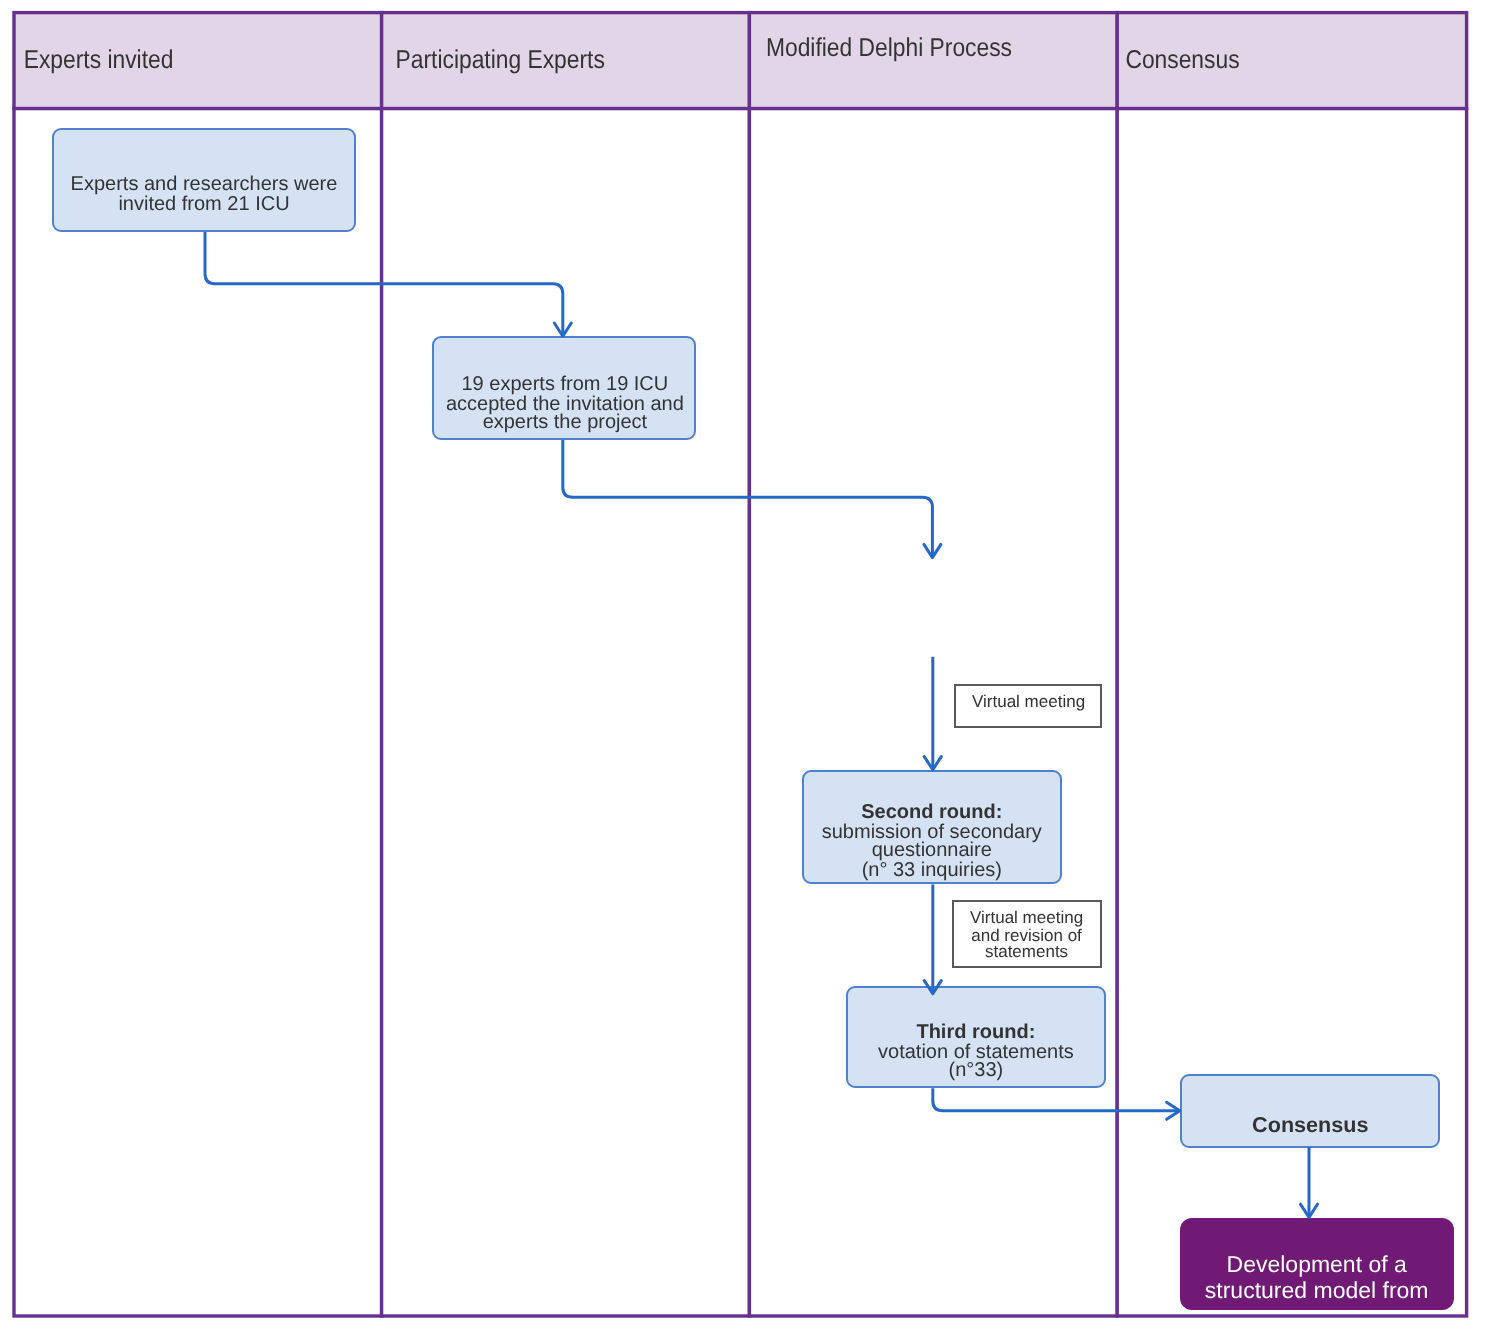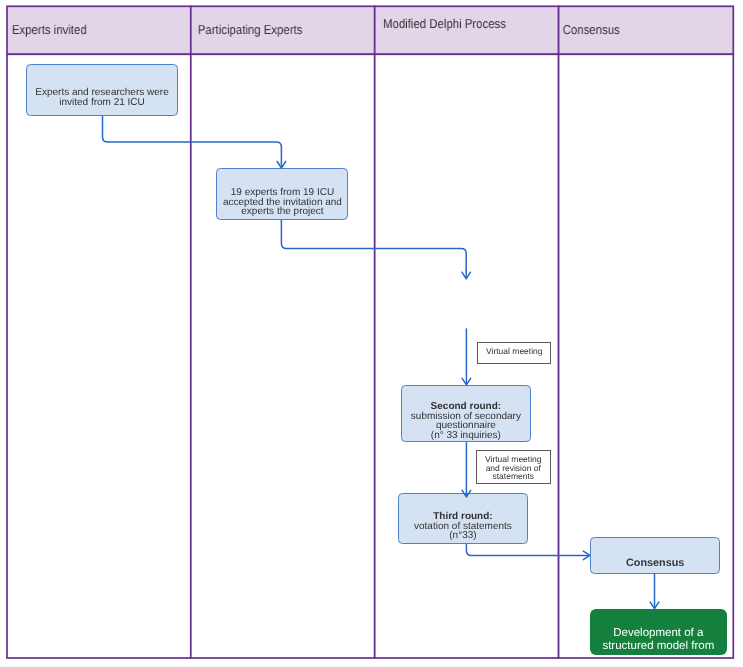--- a/index.html
+++ b/index.html
@@ -21,21 +21,21 @@
   .lane-head span{display:inline-block;transform:scaleX(0.885) translateY(-1px);}
 
   
   .node{position:absolute;box-sizing:border-box;border-radius:4.5px;
         display:flex;align-items:center;justify-content:center;
         text-align:center;font-size:10px;line-height:9.6px;color:#333333;}
   .node .txt{width:100%;padding:0 2px;box-sizing:border-box;white-space:nowrap;
              transform:translateY(1.9px);margin-top:12px;}
   .node .b{font-weight:bold;}
   .node.blue{background:#D5E2F3;border:1.3px solid #4F81CC;}
-  .node.accent{background:#15803d;border:none;color:#ffffff;border-radius:6px;
+  .node.accent{background:#701a75;border:none;color:#ffffff;border-radius:6px;
                font-size:11.5px;line-height:12.5px;}
 
   
   .note{position:absolute;box-sizing:border-box;background:#FFFFFF;
         border:1.1px solid #595959;
         display:flex;align-items:center;justify-content:center;
         text-align:center;font-size:8.5px;line-height:8.6px;color:#333333;
         white-space:nowrap;}
   .note > div{transform:translateY(-1.3px);}
 </style>
@@ -105,21 +105,21 @@
 
   <div class="node blue" style="left:401.2px;top:384.7px;width:129.8px;height:57.5px;">
     <div class="txt">
       <div class="b">Second round:</div>
       <div>submission of secondary</div>
       <div>questionnaire</div>
       <div>(n° 33 inquiries)</div>
     </div>
   </div>
 
-  <div class="node blue" style="left:398px;top:492.5px;width:129.9px;height:51.6px;">
+  <div class="node blue" style="left:423px;top:492.5px;width:129.9px;height:51.6px;">
     <div class="txt">
       <div class="b">Third round:</div>
       <div>votation of statements</div>
       <div>(n°33)</div>
     </div>
   </div>
 
   <div class="node blue" style="left:589.6px;top:537.4px;width:130.3px;height:36.2px;font-size:10.8px;line-height:11px;">
     <div class="txt">
       <div class="b">Consensus</div>

